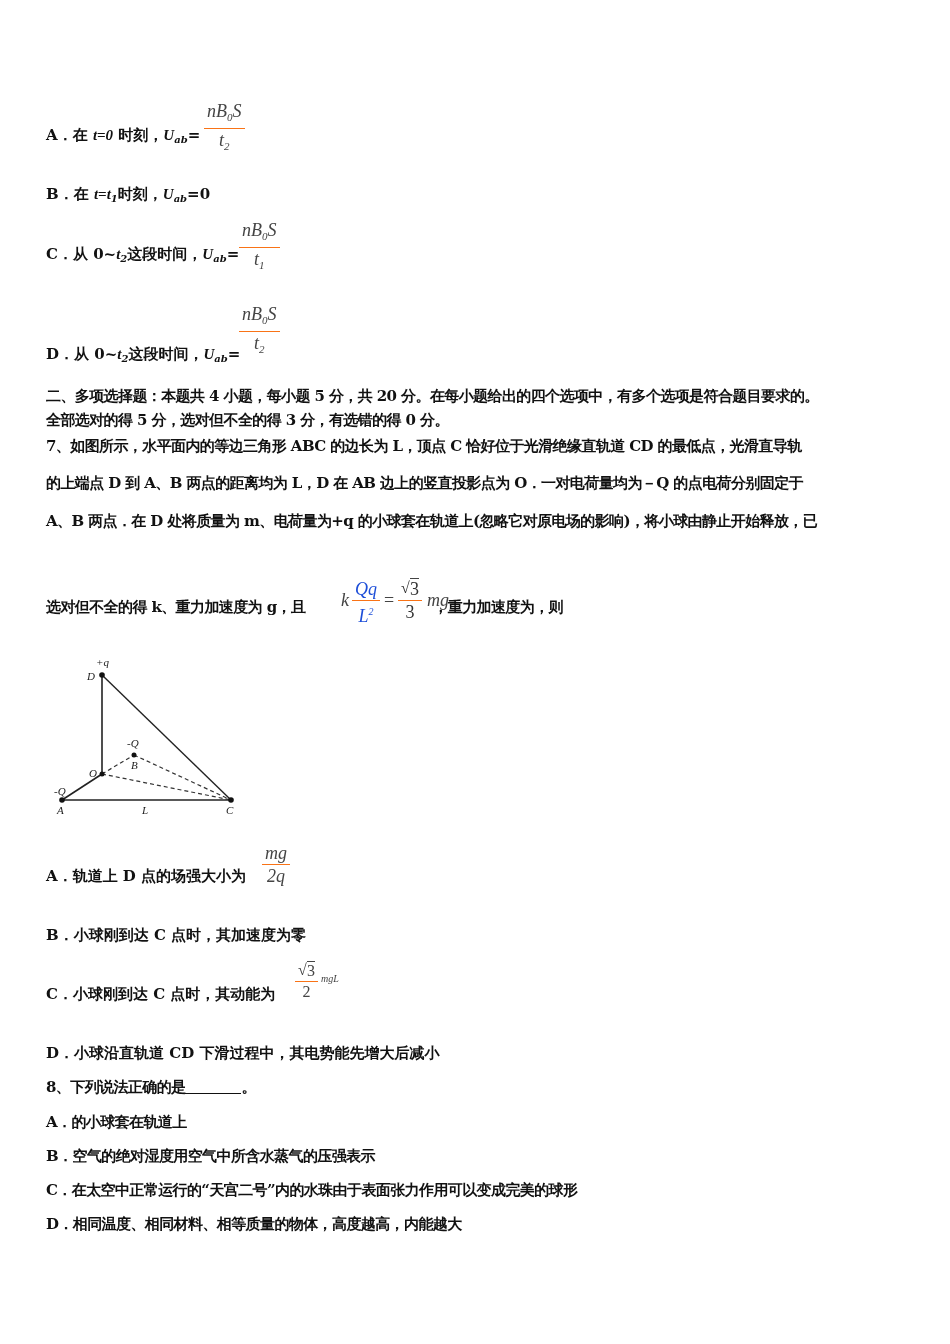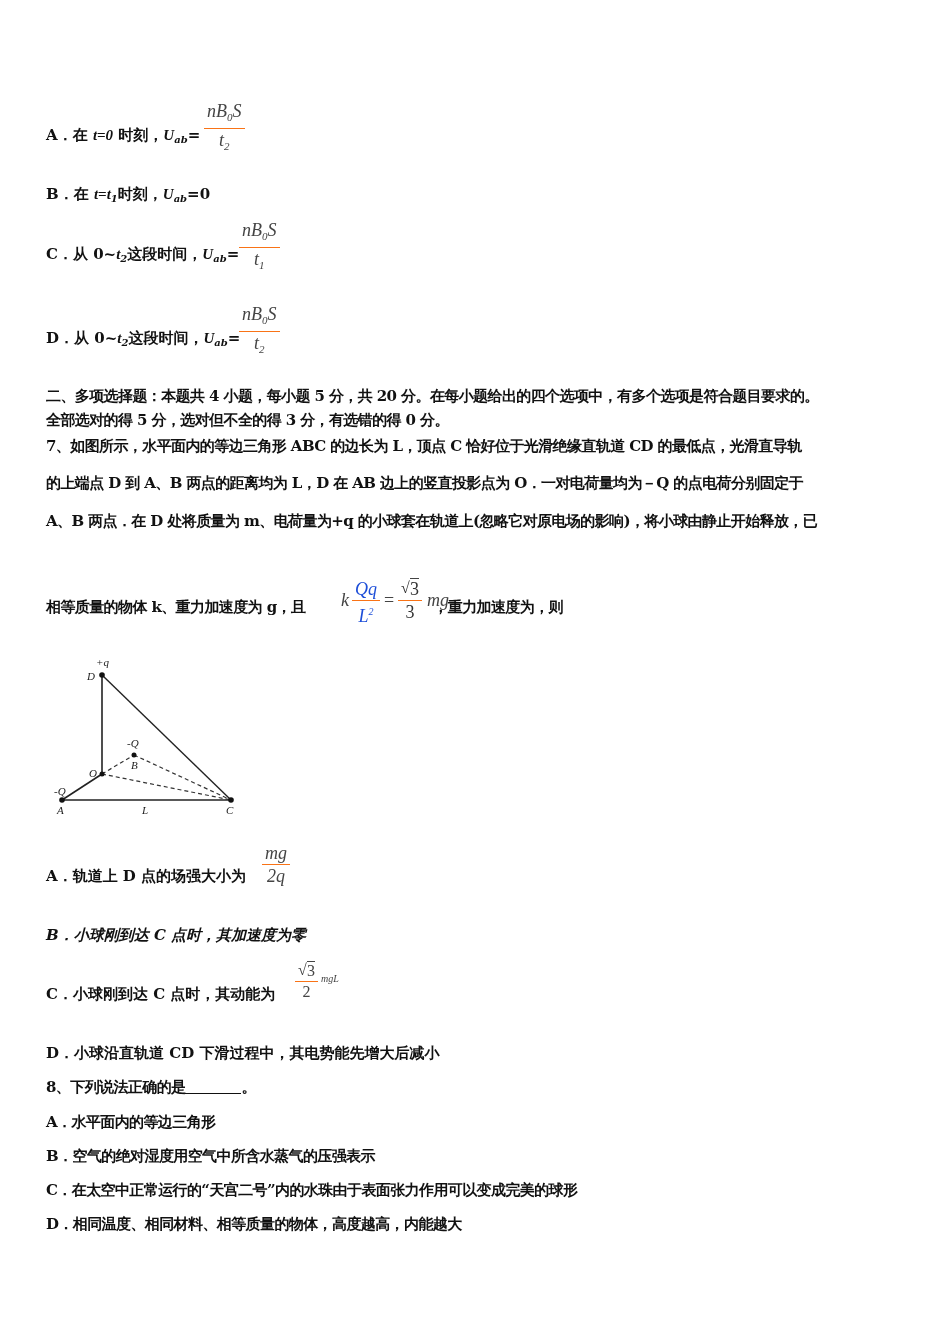--- a/index.html
+++ b/index.html
@@ -47,37 +47,37 @@
 </div>
 
 <div class="line" style="top:246px;">
   <span>C．</span><span>从 0~</span><span class="mathb">t</span><sub class="s">2</sub><span>这段时间，</span><span class="mathb">U</span><sub class="s">ab</sub><span>=</span>
 </div>
 <div class="frac" style="left:239px; top:219px;">
   <span class="num"><span>nB</span><sub>0</sub><span>S</span></span>
   <span class="den"><span>t</span><sub>1</sub></span>
 </div>
 
-<div class="line" style="top:330px;">
+<div class="line" style="top:346px;">
   <span>D．</span><span>从 0~</span><span class="mathb">t</span><sub class="s">2</sub><span>这段时间，</span><span class="mathb">U</span><sub class="s">ab</sub><span>=</span>
 </div>
 <div class="frac" style="left:239px; top:303px;">
   <span class="num"><span>nB</span><sub>0</sub><span>S</span></span>
   <span class="den"><span>t</span><sub>2</sub></span>
 </div>
 
 <div class="line cond" style="top:388px;">二、多项选择题：本题共 4 小题，每小题 5 分，共 20 分。在每小题给出的四个选项中，有多个选项是符合题目要求的。</div>
 <div class="line cond" style="top:412px;">全部选对的得 5 分，选对但不全的得 3 分，有选错的得 0 分。</div>
 
 <div class="line cond" style="top:438px;">7、如图所示，水平面内的等边三角形 ABC 的边长为 L，顶点 C 恰好位于光滑绝缘直轨道 CD 的最低点，光滑直导轨</div>
 <div class="line cond" style="top:475px;">的上端点 D 到 A、B 两点的距离均为 L，D 在 AB 边上的竖直投影点为 O．一对电荷量均为－Q 的点电荷分别固定于</div>
 <div class="line cond" style="top:513px;">A、B 两点．在 D 处将质量为 m、电荷量为+q 的小球套在轨道上(忽略它对原电场的影响)，将小球由静止开始释放，已</div>
 
 <div class="line cond" style="top:599px;">
-  <span>相等质量的物体 k、重力加速度为 g，且</span><span style="display:inline-block; width:128px;"></span><span>，重力加速度为，则</span>
+  <span>选对但不全的得 k、重力加速度为 g，且</span><span style="display:inline-block; width:128px;"></span><span>，重力加速度为，则</span>
 </div>
 
 <span class="inline-math" style="left:341px; top:590px;">k</span>
 <div class="frac" style="left:352px; top:578px; color:#1d4ed8;">
   <span class="num">Qq</span>
   <span class="den"><span>L</span><sup>2</sup></span>
 </div>
 <span class="inline-math" style="left:384px; top:590px; font-style:normal;">=</span>
 <div class="frac" style="left:398px; top:578px; color:#333;">
   <span class="num" style="font-style:normal;"><span class="sqrt"><span class="rad">√</span><span class="bar">3</span></span></span>
@@ -117,42 +117,42 @@
 </svg>
 
 <div class="line" style="top:868px;">
   <span>A．</span><span>轨道上 D 点的场强大小为</span>
 </div>
 <div class="frac" style="left:262px; top:842px;">
   <span class="num">mg</span>
   <span class="den">2q</span>
 </div>
 
-<div class="line" style="top:927px;font-style:italic;">
+<div class="line" style="top:927px;">
   <span>B．</span><span>小球刚到达 C 点时，其加速度为零</span>
 </div>
 
 <div class="line" style="top:986px;">
   <span>C．</span><span>小球刚到达 C 点时，其动能为</span>
 </div>
 <div class="frac" style="left:295px; top:961px; font-size:16px; line-height:20px;">
   <span class="num" style="font-style:normal;"><span class="sqrt"><span class="rad">√</span><span class="bar">3</span></span></span>
   <span class="den" style="font-style:normal;">2</span>
 </div>
 <span class="inline-math" style="left:321px; top:973px; font-size:10px;">mgL</span>
 
 <div class="line" style="top:1045px;">
   <span>D．</span><span>小球沿直轨道 CD 下滑过程中，其电势能先增大后减小</span>
 </div>
 
 <div class="line cond" style="top:1079px;">
   <span>8、下列说法正确的是</span><span class="blank"></span><span>。</span>
 </div>
 <div class="line cond" style="top:1114px;">
-  <span>A．</span><span>水平面内的等边三角形</span>
+  <span>A．</span><span>的小球套在轨道上</span>
 </div>
 <div class="line cond" style="top:1148px;">
   <span>B．</span><span>空气的绝对湿度用空气中所含水蒸气的压强表示</span>
 </div>
 <div class="line cond" style="top:1182px;">
   <span>C．</span><span>在太空中正常运行的“天宫二号”内的水珠由于表面张力作用可以变成完美的球形</span>
 </div>
 <div class="line cond" style="top:1216px;">
   <span>D．</span><span>相同温度、相同材料、相等质量的物体，高度越高，内能越大</span>
 </div>

